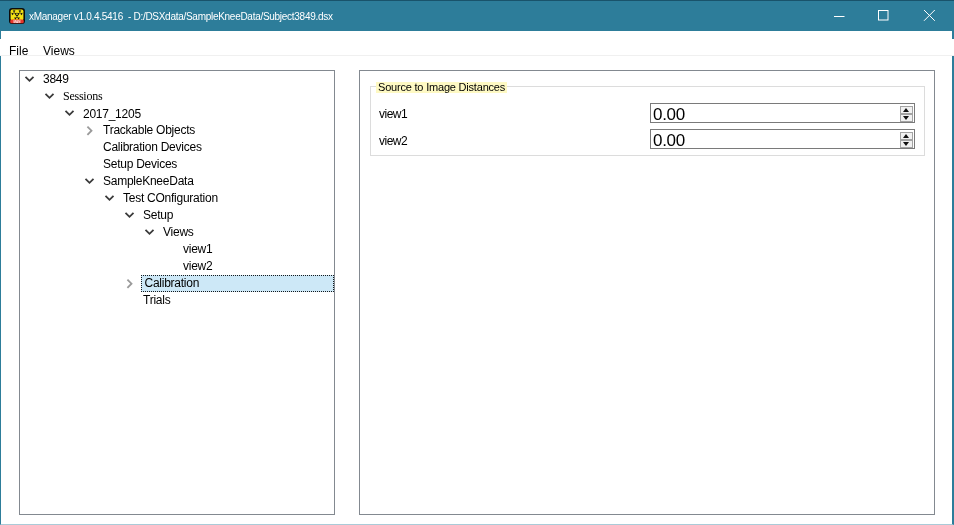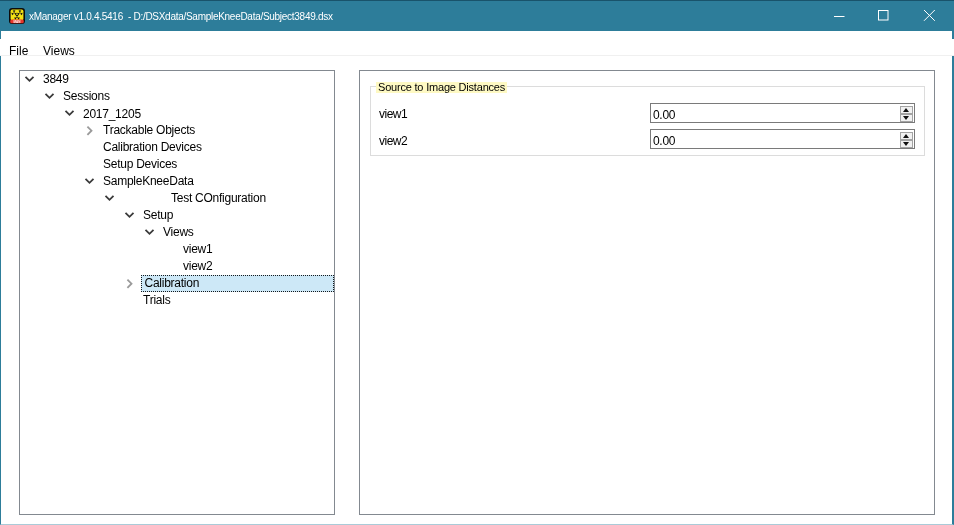--- a/index.html
+++ b/index.html
@@ -12,21 +12,21 @@
 #appicon { position:absolute; left:9px; top:7px; width:16px; height:16px; }
 .wbtn { position:absolute; top:0; height:31px; }
 #menubar { position:absolute; left:0; top:31px; width:954px; height:17px; background:#ffffff; border-bottom:1px solid #f0f0f0;margin-top:8px; }
 .menuitem { position:absolute; top:1px; height:23px; line-height:23px; font-size:12px; color:#000; }
 #treepanel { position:absolute; left:19px; top:70px; width:316px; height:445px; border:1px solid #838990; background:#fff; }
 #rightpanel { position:absolute; left:359px; top:70px; width:576px; height:445px; border:1px solid #838990; background:#fff; }
 #groupbox { position:absolute; left:370px; top:86px; width:555px; height:70px; border:1px solid #dcdcdc; }
 #grouplabel { position:absolute; left:376px; top:81.5px; background:#fef9c3; padding:0 2px; font-size:11px; line-height:11px; letter-spacing:-0.2px; }
 .flabel { position:absolute; font-size:12px; line-height:13px; letter-spacing:-0.5px; }
 .spinbox { position:absolute; left:650px; width:265px; height:20px; border:1px solid #7a7a7a; background:#fff; }
-.spinval { position:absolute; left:2px; top:2px; height:18px; line-height:18px; font-size:12px; letter-spacing:-0.3px; }
+.spinval { position:absolute; left:2px; top:2px; height:18px; line-height:18px; font-size:17px; letter-spacing:-0.3px; }
 .spinbtn { position:absolute; width:13px; background:#f1f1f1; border:1px solid #a3a3a3; }
 .spinbtn .tri { position:absolute; left:50%; top:50%; width:0; height:0; }
 .tri-up { transform:translate(-50%,-50%); border-left:3.5px solid transparent; border-right:3.5px solid transparent; border-bottom:4px solid #101010; }
 .tri-dn { transform:translate(-50%,-50%); border-left:3.5px solid transparent; border-right:3.5px solid transparent; border-top:4px solid #101010; }
 .trow { position:absolute; height:17px; line-height:17px; font-size:12px; white-space:pre; letter-spacing:-0.25px; }
 .chev { position:absolute; width:11px; height:11px; }
 #selrect { position:absolute; left:140.5px; top:275px; width:193.5px; height:16.5px; background:#cde8f7; border:1px dotted #15191c; }
 </style>
 </head>
 <body>
@@ -93,39 +93,39 @@
     </div>
 </div>
 
 <div id="selrect"></div>
 
 <div id="treerows">
 <div class="trow" style="left:43px; top:70.75px;">3849</div>
 <svg class="chev" style="left:24.1px; top:74px;" viewBox="0 0 11 11">
       <path d="M1.5 2.8 L5.5 6.8 L9.5 2.8" fill="none" stroke="#3a3a3a" stroke-width="1.8"></path>
     </svg>
-<div class="trow" style="left:63px; top:87.75px;">Sessions</div>
+<div class="trow" style="left:63px; top:87.75px;font-family:Liberation Serif, serif;">Sessions</div>
 <svg class="chev" style="left:44.1px; top:91px;" viewBox="0 0 11 11">
       <path d="M1.5 2.8 L5.5 6.8 L9.5 2.8" fill="none" stroke="#3a3a3a" stroke-width="1.8"></path>
     </svg>
 <div class="trow" style="left:83px; top:106px;">2017_1205</div>
 <svg class="chev" style="left:64.1px; top:108px;" viewBox="0 0 11 11">
       <path d="M1.5 2.8 L5.5 6.8 L9.5 2.8" fill="none" stroke="#3a3a3a" stroke-width="1.8"></path>
     </svg>
 <div class="trow" style="left:103px; top:121.75px;">Trackable Objects</div>
 <svg class="chev" style="left:84.1px; top:125px;" viewBox="0 0 11 11">
       <path d="M3.4 1.6 L7.5 5.7 L3.4 9.8" fill="none" stroke="#9a9a9a" stroke-width="1.8"></path>
     </svg>
 <div class="trow" style="left:103px; top:138.75px;">Calibration Devices</div>
 <div class="trow" style="left:103px; top:155.75px;">Setup Devices</div>
 <div class="trow" style="left:103px; top:172.75px;">SampleKneeData</div>
 <svg class="chev" style="left:84.1px; top:176px;" viewBox="0 0 11 11">
       <path d="M1.5 2.8 L5.5 6.8 L9.5 2.8" fill="none" stroke="#3a3a3a" stroke-width="1.8"></path>
     </svg>
-<div class="trow" style="left:123px; top:189.75px;margin-left:48px;">Test COnfiguration</div>
+<div class="trow" style="left:123px; top:189.75px;">Test COnfiguration</div>
 <svg class="chev" style="left:104.1px; top:193px;" viewBox="0 0 11 11">
       <path d="M1.5 2.8 L5.5 6.8 L9.5 2.8" fill="none" stroke="#3a3a3a" stroke-width="1.8"></path>
     </svg>
 <div class="trow" style="left:143px; top:206.75px;">Setup</div>
 <svg class="chev" style="left:124.1px; top:210px;" viewBox="0 0 11 11">
       <path d="M1.5 2.8 L5.5 6.8 L9.5 2.8" fill="none" stroke="#3a3a3a" stroke-width="1.8"></path>
     </svg>
 <div class="trow" style="left:163px; top:223.75px;">Views</div>
 <svg class="chev" style="left:144.1px; top:227px;" viewBox="0 0 11 11">
       <path d="M1.5 2.8 L5.5 6.8 L9.5 2.8" fill="none" stroke="#3a3a3a" stroke-width="1.8"></path>

